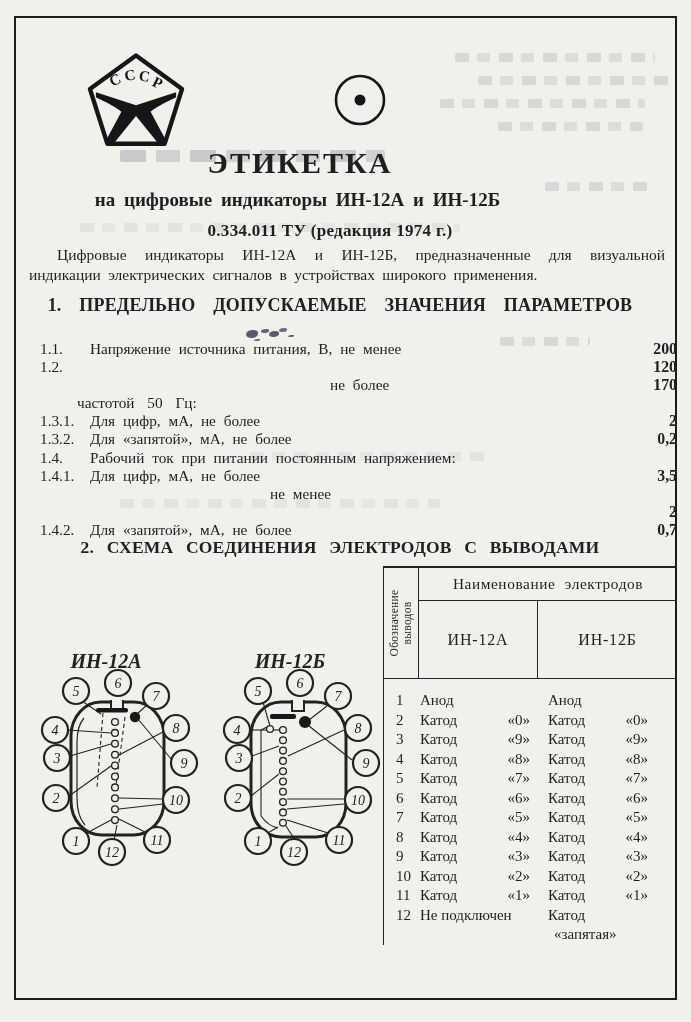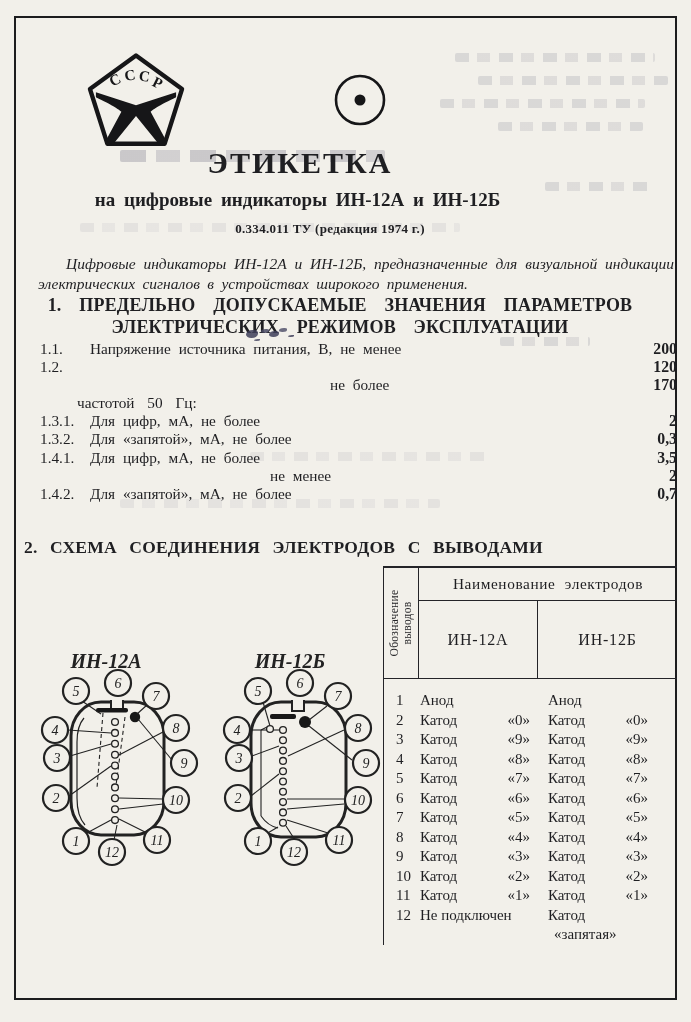--- a/index.html
+++ b/index.html
@@ -41,48 +41,48 @@
   .title {
     left:20px; top:146px; width:560px; text-align:center;
     font-size:30px; font-weight:bold; letter-spacing:2px;
   }
   .subtitle {
     left:10px; top:189px; width:575px; text-align:center;
     font-size:19px; font-weight:bold; word-spacing:4px;
   }
   .docref {
     left:130px; top:221px; width:400px; text-align:center;
-    font-size:13px; font-weight:bold; letter-spacing:.3px;
+    font-size:17px; font-weight:bold; letter-spacing:.3px;
   }
   .intro {
-    left:26px; top:242px; width:636px; margin:12px;
+    left:26px; top:242px; width:636px; margin:3px;
     font-size:15.5px; line-height:19.5px; text-align:justify;
-    text-indent:28px; word-spacing:3.5px;font-style:italic;
+    text-indent:28px; word-spacing:3.5px;
   }
   .h1 {
     left:16px; top:295px; width:648px; text-align:center;
     font-size:18px; font-weight:bold; line-height:21.5px;
     word-spacing:13px; letter-spacing:.2px;
   }
   .h1 span { display:block; }
 
   .params { left:40px; top:340px; width:637px; font-size:15.3px; }
   .p-row { display:flex; line-height:18.1px; align-items:baseline; }
   .p-num { min-width:42px; margin-right:8px; white-space:pre; }
   .p-num:empty { display:none; }
   .p-text { word-spacing:4px; }
   .p-val { margin-left:auto; font-weight:bold; font-size:15.8px; }
   .p-row.cont-a { padding-left:290px; }
   .p-row.cont-b { padding-left:37px; }
   .p-row.cont-b .p-text { word-spacing:9px; }
-  .p-row.cont-c { padding-left:230px; }
+  .p-row.cont-c { padding-left:230px;flex-direction:column; }
 
   .h2 {
-    left:16px; top:537px; width:648px; 
-    font-size:17.5px; font-weight:bold; word-spacing:8px; letter-spacing:.2px;padding-left:8px;
+    left:16px; top:537px; width:648px; text-align:center;
+    font-size:17.5px; font-weight:bold; word-spacing:8px; letter-spacing:.2px;
   }
 
   
   .dia { position:absolute; width:190px; height:235px; }
   .dia-a { left:26px; top:650px; }
   .dia-b { left:208px; top:650px; }
 
   
   .tbl {
     position:absolute; left:383px; top:566px; width:294px;
@@ -153,21 +153,20 @@
   <circle cx="28" cy="28" r="5.5" fill="#161618"></circle>
 </svg>
 
 <div class="abs title">ЭТИКЕТКА</div>
 <div class="abs subtitle">на цифровые индикаторы ИН-12А и ИН-12Б</div>
 <div class="abs docref">0.334.011 ТУ (редакция 1974 г.)</div>
 <p class="abs intro">Цифровые индикаторы ИН-12А и ИН-12Б, предназначенные для визуальной индикации электрических сигналов в устройствах широкого применения.</p>
 
 <div class="abs h1">
   <span>1. ПРЕДЕЛЬНО ДОПУСКАЕМЫЕ ЗНАЧЕНИЯ ПАРАМЕТРОВ</span>
-  <span>ЭЛЕКТРИЧЕСКИХ РЕЖИМОВ ЭКСПЛУАТАЦИИ</span>
 </div>
 
 <div class="smudge"></div>
 
 <div class="abs params">
   <div class="p-row">
       <span class="p-num">1.1.</span>
       <span class="p-text">Напряжение источника питания, В, не менее</span>
       <span class="p-val">200</span>
     </div>
@@ -184,21 +183,26 @@
       <span class="p-val"></span>
     </div>
   <div class="p-row">
       <span class="p-num">1.3.1.</span>
       <span class="p-text">Для цифр, мА, не более</span>
       <span class="p-val">2</span>
     </div>
   <div class="p-row">
       <span class="p-num">1.3.2.</span>
       <span class="p-text">Для «запятой», мА, не более</span>
-      <span class="p-val">0,3</span>
+      <span class="p-val">0,2</span>
+    </div>
+  <div class="p-row">
+      <span class="p-num">1.4.</span>
+      <span class="p-text">Рабочий ток при питании постоянным напряжением:</span>
+      <span class="p-val"></span>
     </div>
   <div class="p-row">
       <span class="p-num">1.4.1.</span>
       <span class="p-text">Для цифр, мА, не более</span>
       <span class="p-val">3,5</span>
     </div>
   <div class="p-row cont-c">
       <span class="p-text">не менее</span>
       <span class="p-val">2</span>
     </div>

